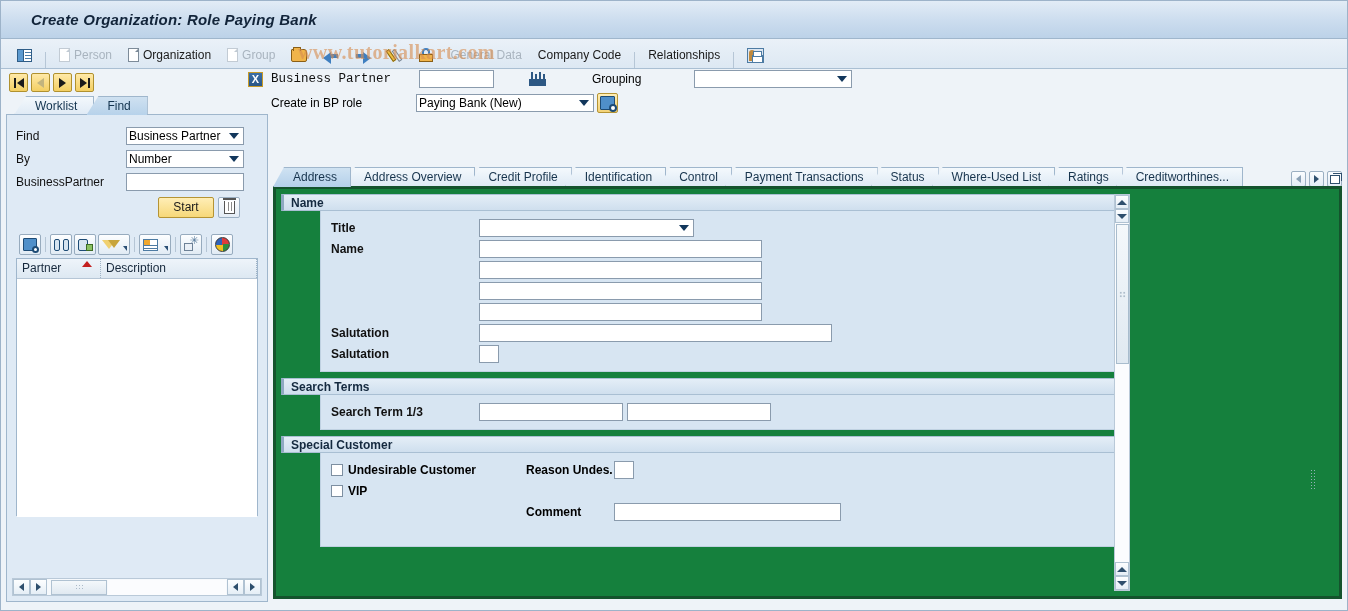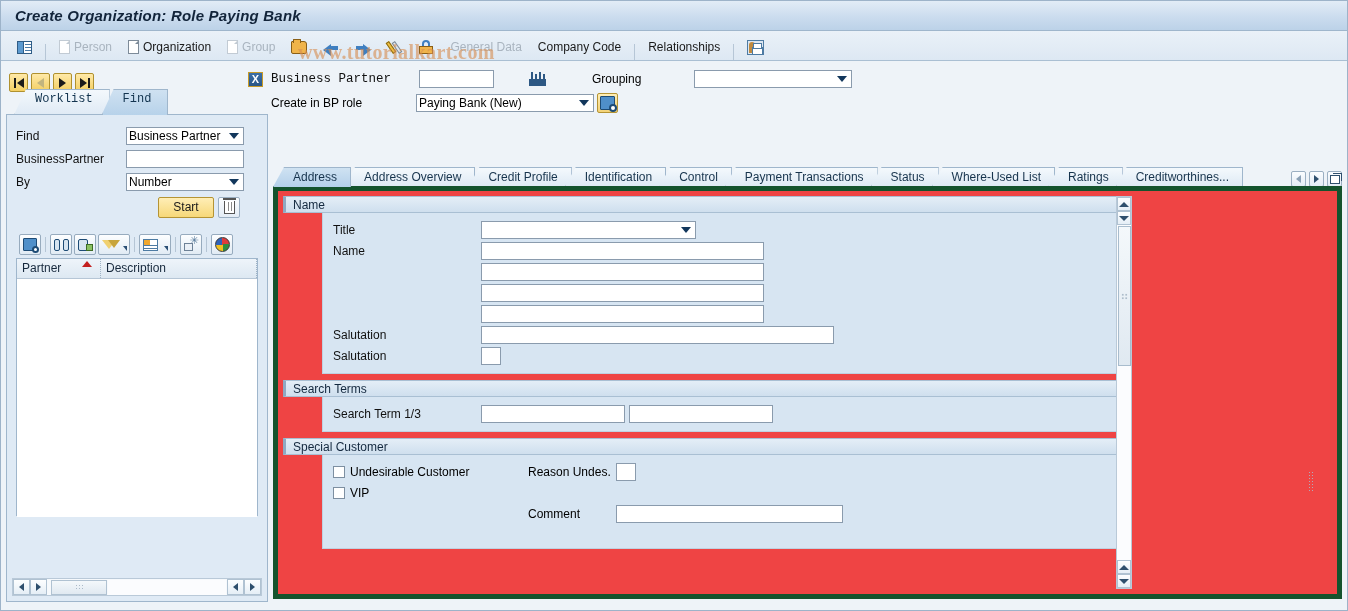--- a/index.html
+++ b/index.html
@@ -14,25 +14,25 @@
   }
   .app{
     position:absolute;left:0;top:0;width:1348px;height:611px;
     background:#eef3f8;
     border:1px solid #9db3c9;
     box-sizing:border-box;
   }
 
   
   .titlebar{
-    height:30px;
+    height:38px;
     background:linear-gradient(to bottom,#e2ecf6 0%,#cbdcee 55%,#bcd2e8 100%);
     border-bottom:1px solid #9fb6cc;
     display:flex;align-items:center;
-    padding-left:14px;
+    padding-left:30px;
     box-sizing:border-box;
   }
   .titlebar .t{
     font-weight:bold;font-style:italic;font-size:15px;color:#12243a;
     letter-spacing:.2px;
   }
 
   
   .toolbar{
     height:30px;
@@ -166,27 +166,27 @@
   .tri-r{width:0;height:0;border-top:5px solid transparent;border-bottom:5px solid transparent;border-left:7px solid #1a1a1a;}
   .tri-l{width:0;height:0;border-top:5px solid transparent;border-bottom:5px solid transparent;border-right:7px solid #1a1a1a;}
   .tri-l.dim{border-right-color:#c2b47e;}
   .bar-l{width:2px;height:10px;background:#1a1a1a;margin-right:1px;}
   .bar-r{width:2px;height:10px;background:#1a1a1a;margin-left:1px;}
   .navbtn .grp{display:flex;align-items:center;}
 
   
   .ltabs{display:flex;align-items:flex-end;height:20px;padding-left:8px;}
   .ltab{
-    height:26px;line-height:18px;padding:0 16px 0 20px;
+    height:19px;line-height:18px;padding:0 16px 0 20px;
     font-size:12px;color:#13344f;
     background:linear-gradient(to bottom,#f3f8fc,#dfeaf5);
     border:1px solid #9fb6cc;border-bottom:none;
     position:relative;margin-right:-8px;
     clip-path:polygon(12px 0,100% 0,100% 100%,0 100%);
-    box-sizing:border-box;cursor:default;font-family:Liberation Mono, monospace;
+    box-sizing:border-box;cursor:default;
   }
   .ltab.active{
     background:linear-gradient(to bottom,#cfe1f1,#b7d2ea);
     z-index:3;font-weight:normal;
   }
   .lpanel{
     border:1px solid #9fb6cc;
     background:#dfeaf5;
     height:488px;box-sizing:border-box;position:relative;
     margin-top:-1px;
@@ -446,23 +446,24 @@
     position:relative;box-sizing:border-box;
   }
   .ico-overview:after{
     content:"";position:absolute;left:2px;top:-3px;width:9px;height:8px;
     border:1px solid #2f4f6d;border-bottom:none;border-left:none;box-sizing:border-box;
   }
 
   
   .content{
     position:absolute;left:272px;top:124px;right:5px;bottom:11px;
-    border:5px solid #14532d;
-    background:#ef4444;
+    border:3px solid #14532d;
+    background:#15803d;
     box-sizing:border-box;
+    font-weight:bold;
   }
   .formwrap{
     position:absolute;left:5px;top:5px;width:835px;bottom:5px;
     overflow:hidden;
   }
   .grpbox{margin-bottom:6px;}
   .grphead{
     height:17px;line-height:16px;
     background:linear-gradient(to bottom,#e4eef7,#cfdfee);
     border:1px solid #a9bfd3;
@@ -634,30 +635,30 @@
 
           <div class="frow">
             <div class="flabel">Find</div>
             <div class="sel">
               <span class="cv">Business Partner</span>
               <span class="caret"></span>
             </div>
           </div>
 
           <div class="frow">
-            <div class="flabel">BusinessPartner</div>
-            <div class="inp" style="width:118px"></div>
-          </div>
-
-          <div class="frow">
             <div class="flabel">By</div>
             <div class="sel">
               <span class="cv">Number</span>
               <span class="caret"></span>
             </div>
+          </div>
+
+          <div class="frow">
+            <div class="flabel">BusinessPartner</div>
+            <div class="inp" style="width:118px"></div>
           </div>
 
           <div class="btnrow">
             <div class="btn">Start</div>
             <div class="iconbtn">
               <span class="ico-trash"></span>
             </div>
           </div>
 
           <div class="alvbar">

